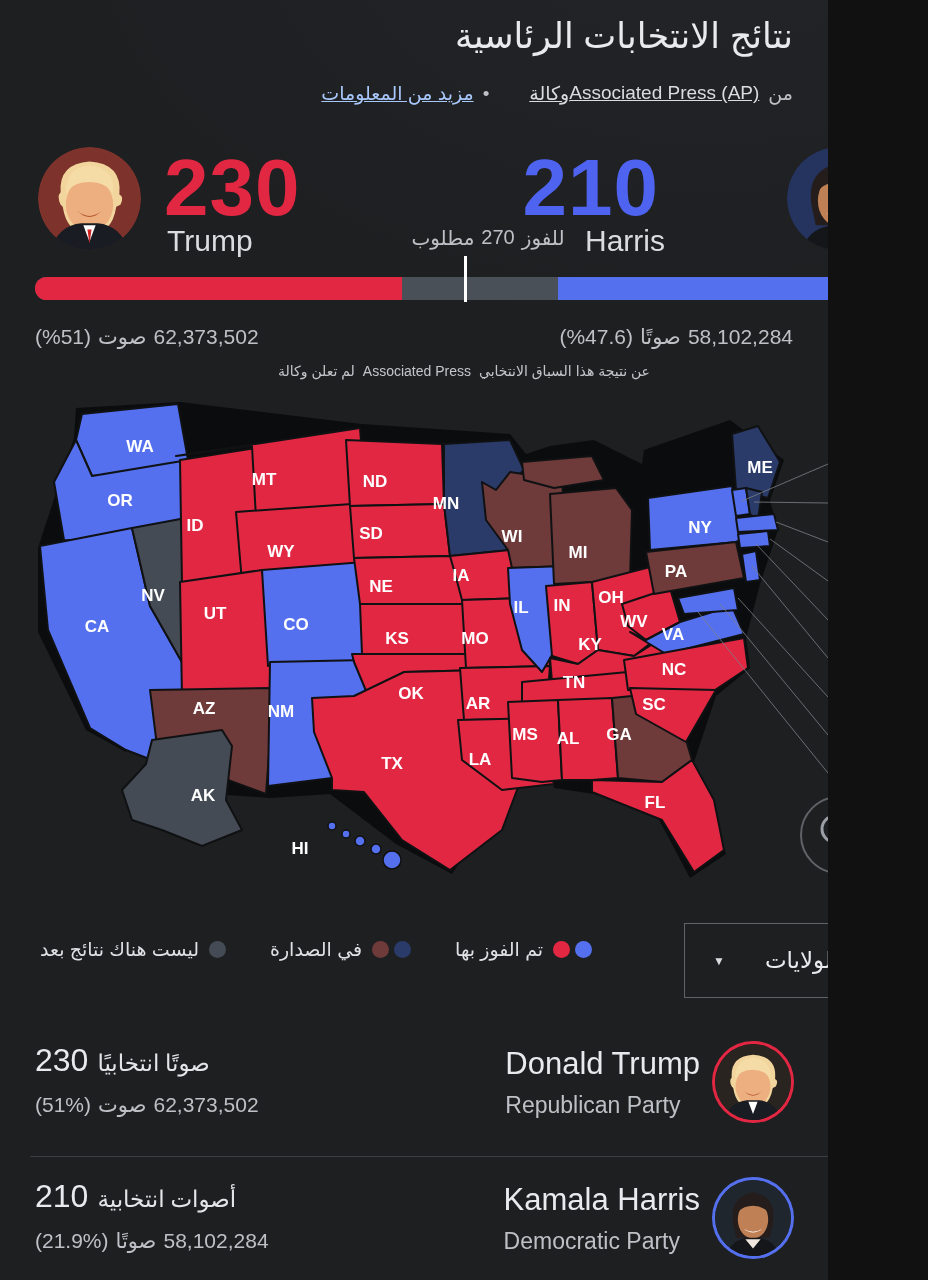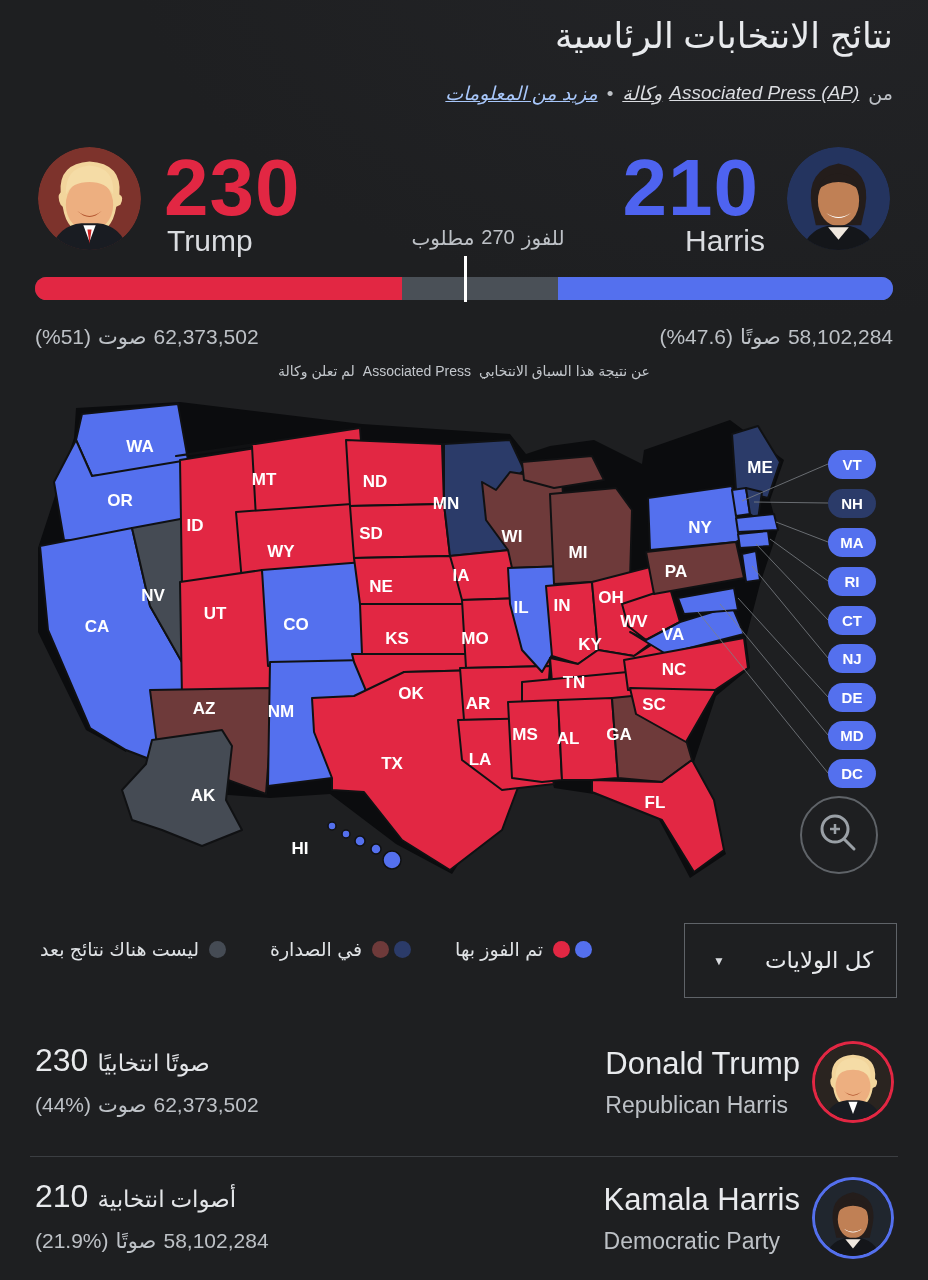--- a/index.html
+++ b/index.html
@@ -1,28 +1,28 @@
 <!DOCTYPE html>
 <html style="--page-bg: #1e1f21; --text-hi: #e8eaed; --text-lo: #bdc1c6; --link: #a8c7fa; --red: #e22743; --blue: #5470ee; --blue-bright: #4e63f0; --navy: #2b3b69; --maroon: #6e3a3a; --gray-state: #454b54; --bar-gray: #4a5057; --silhouette: #0b0c0e;"><head>
 <meta charset="utf-8">
 <style>
   html,body{margin:0;padding:0;background:#111;}
   #app{
-    position:relative;width:928px;height:1280px;overflow:hidden;
+    position:relative;width:828px;height:1280px;overflow:hidden;
     background:radial-gradient(1200px 700px at 85% -5%, #232427 0%, var(--page-bg) 55%);
     font-family:"Liberation Sans","DejaVu Sans",sans-serif;
     color:var(--text-hi);
   }
   .abs{position:absolute;}
   
   .title{right:35px;top:16px;font-size:35px;font-weight:500;color:var(--text-hi);text-align:right;}
   .subtitle{right:35px;top:82px;display:flex;align-items:baseline;gap:9px;font-size:19px;color:var(--text-lo);}
-  .subtitle .lnk{cursor:pointer;font-style:italic;}
+  .subtitle .lnk{cursor:pointer;}
   .subtitle .lnk-blue{color:var(--link);text-decoration:underline;}
-  .subtitle .lnk-white{color:#dadce0;text-decoration:underline;display:inline-flex;gap:7px;}
+  .subtitle .lnk-white{color:#dadce0;text-decoration:underline;display:inline-flex;margin-left:31px;}
   
   .avatar{border-radius:50%;overflow:hidden;}
   .av-trump-top{left:38px;top:147px;width:103px;height:103px;}
   .av-harris-top{left:787px;top:147px;width:103px;height:103px;}
   .big-num{font-size:80px;font-weight:700;line-height:1;letter-spacing:1px;}
   .num-trump{left:164px;top:148px;color:var(--red);}
   .num-harris{right:169px;top:148px;color:var(--blue-bright);}
   .cand-label{font-size:30px;color:#dadce0;}
   .lbl-trump{left:167px;top:224px;}
   .lbl-harris{right:163px;top:224px;}
@@ -315,28 +315,28 @@
     <span class="dd-arrow">▼</span>
     <span class="dd-label">كل الولايات</span>
   </div>
 
   <div class="abs stats row1">
     <div class="l1">
         <span class="n">230</span>
         <span class="w">صوتًا انتخابيًا</span>
       </div>
     <div class="l2">
-        <span>(44%)</span>
+        <span>(51%)</span>
         <span>صوت</span>
         <span>62,373,502</span>
       </div>
   </div>
   <div class="abs nameblk row1nm">
     <div class="nm">Donald Trump</div>
-    <div class="pty">Republican Harris</div>
+    <div class="pty">Republican Party</div>
   </div>
   <div class="abs avatar av-bottom ring-red row1av">
     <svg width="76" height="76" viewBox="0 0 100 100">
       <circle cx="50" cy="50" r="50" fill="#2a2420"></circle>
       <path d="M22 44 Q20 16 50 14 Q82 16 79 46 Q84 48 80 56 L76 58 Q72 84 50 86 Q28 84 24 58 L22 56 Q18 48 22 44Z" fill="#f2d59c"></path>
       <ellipse cx="50" cy="56" rx="23" ry="26" fill="#edaf80"></ellipse>
       <path d="M27 46 Q26 20 50 18 Q75 20 73 46 Q66 34 50 34 Q33 34 27 46Z" fill="#f5dca6"></path>
       <path d="M12 100 Q20 76 42 74 L58 74 Q80 76 88 100Z" fill="#191c22"></path>
       <path d="M44 76 L50 92 L56 76 Z" fill="#fff"></path>
       <path d="M38 62 Q50 72 62 62 Q56 68 50 68 Q44 68 38 62Z" fill="#b2552f"></path>

